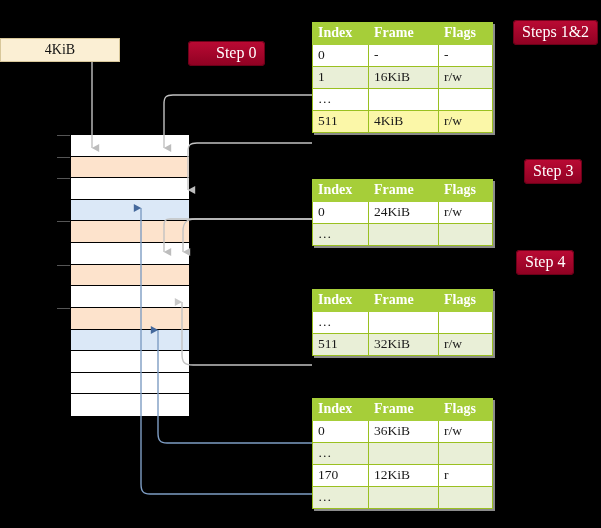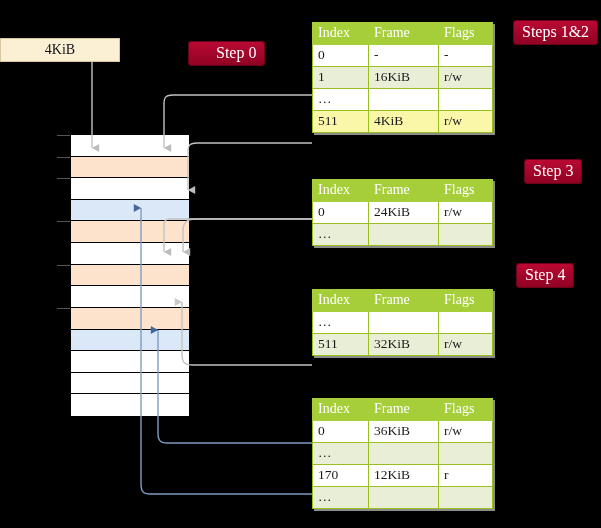--- a/index.html
+++ b/index.html
@@ -88,21 +88,21 @@
     text-align: left;
     color: #1a1a1a;
     font-weight: normal;
     height: 18px;
     box-sizing: border-box;
     white-space: nowrap;
   }
   .ptable th {
     background: #a6ce39;
     color: #ffffff;
-    font-weight: normal;
+    font-weight: bold;
     font-size: 14px;
     border-color: #a6ce39;
   }
   .ptable tr.odd td { background: #ffffff; }
   .ptable tr.even td { background: #e9efd7; }
   .ptable td.hl { background: #fbf7a8 !important; }
   .col-index { width: 56px; }
   .col-frame { width: 70px; margin-top: 40px; }
   .col-flags { width: 54px; }
 
@@ -245,21 +245,21 @@
           <td class="col-flags"></td>
         </tr>
       </tbody>
     </table>
   </div>
 
 <div id="badges-host">
     <div class="step-badge" style="left: 188px; top: 41px; padding-left: 28px;">Step 0</div>
     <div class="step-badge" style="left: 513px; top: 20px;">Steps 1&amp;2</div>
     <div class="step-badge" style="left: 524px; top: 159px;">Step 3</div>
-    <div class="step-badge" style="left: 516px; top: 263px;">Step 4</div>
+    <div class="step-badge" style="left: 516px; top: 250px;">Step 4</div>
   </div>
 
 <svg id="wires" viewBox="0 0 601 528" xmlns="http://www.w3.org/2000/svg">
   <defs>
     <marker id="ah-gray" markerWidth="9" markerHeight="9" refX="4.5" refY="7.6" orient="auto" markerUnits="userSpaceOnUse">
       <path d="M0.6,0.4 L4.5,7.8 L8.4,0.4 Z" fill="#bdbdbd"></path>
     </marker>
     <marker id="ah-gray-up" markerWidth="9" markerHeight="9" refX="4.5" refY="7.6" orient="auto" markerUnits="userSpaceOnUse">
       <path d="M0.6,0.4 L4.5,7.8 L8.4,0.4 Z" fill="#c9c9c9"></path>
     </marker>

